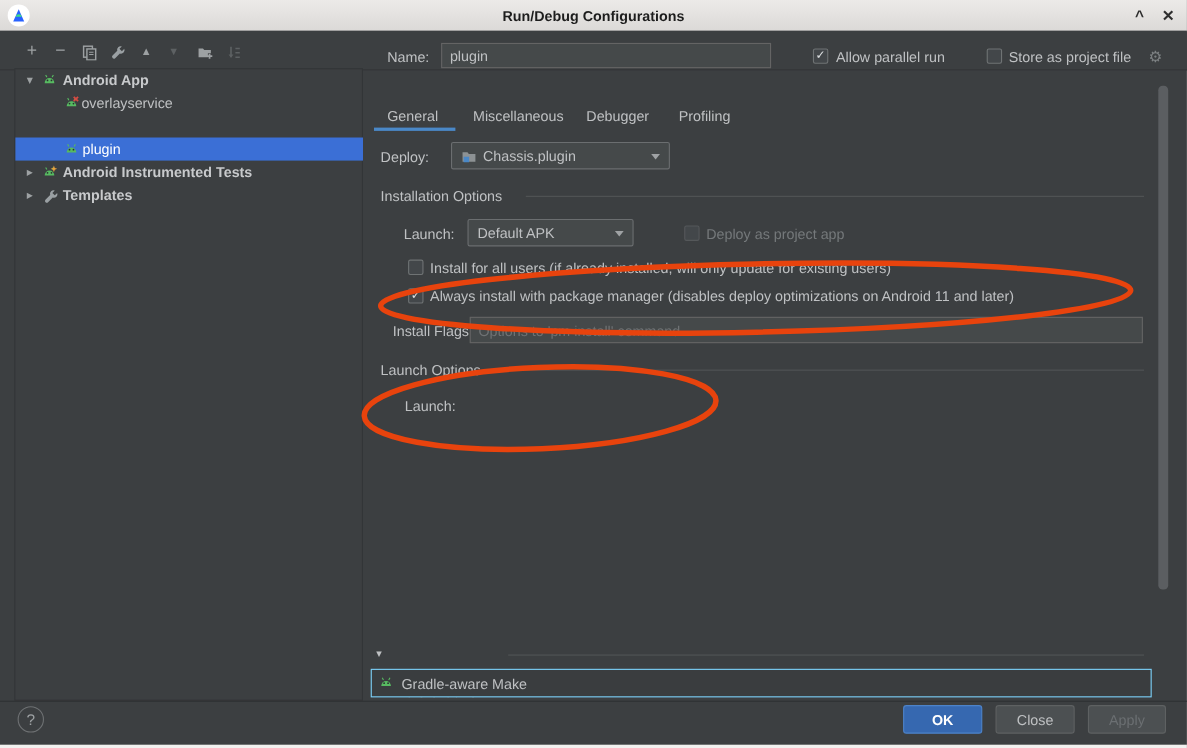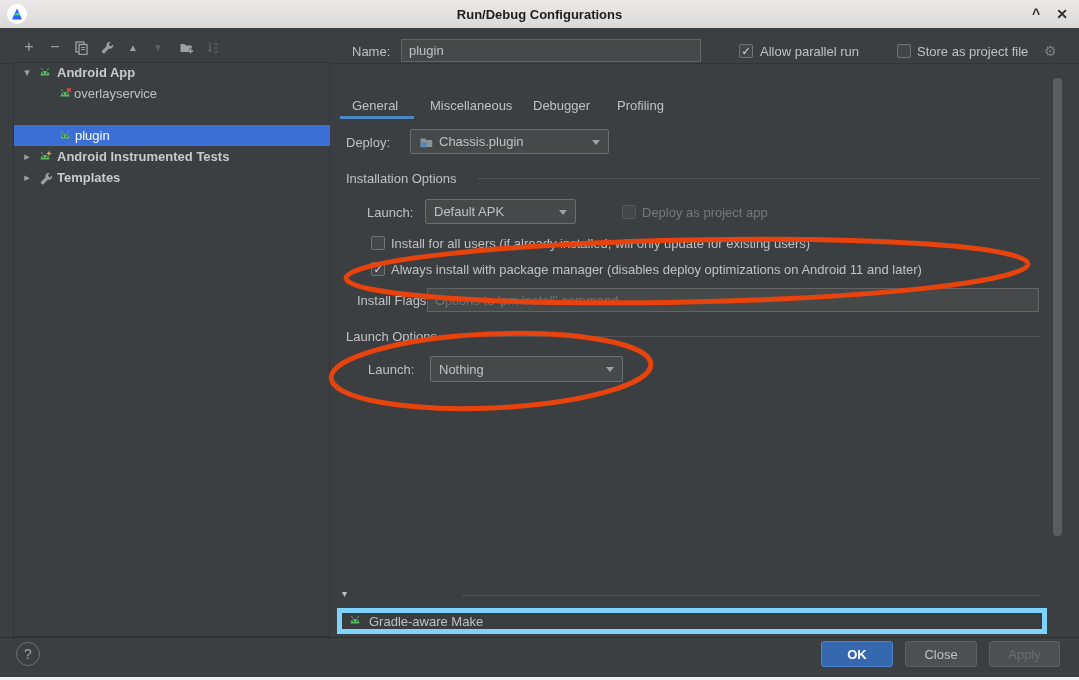--- a/index.html
+++ b/index.html
@@ -45,21 +45,21 @@
       border-radius:2px;box-sizing:border-box;display:flex;align-items:center;
       justify-content:center;color:#dde0e2;font-size:11px;line-height:1;}
   .cb.disabled{border-color:#55585a;}
   .hr{position:absolute;height:1px;background:#515556;}
   .tabs-underline{position:absolute;height:3px;background:#4a88c7;}
   .tab{position:absolute;top:92px;height:26px;display:flex;align-items:center;color:#bfc1c3;}
   .scroll-thumb{position:absolute;left:1053px;top:78px;width:9px;height:458px;
                 background:#5b5e61;border-radius:4px;}
   
   .bl-box{position:absolute;left:337px;top:608px;width:710px;height:26px;background:#3a3d3f;
-          border:5px solid #7dd3fc;box-sizing:border-box;display:flex;align-items:center;
+          border:1px solid #7dd3fc;box-sizing:border-box;display:flex;align-items:center;
           padding-left:6px;gap:7px;}
   .footer-sep{position:absolute;left:0;top:637px;width:1079px;height:1px;background:#2e3133;}
   .btn{position:absolute;top:641px;height:26px;border-radius:3px;display:flex;align-items:center;
        justify-content:center;font-size:13px;box-sizing:border-box;}
   .btn-ok{background:#3668b0;border:1px solid #4d83c9;color:#fff;font-weight:bold;}
   .btn-plain{background:#4c5052;border:1px solid #5e6162;color:#bfc1c3;}
   .btn-plain.disabled{color:#6b6f72;}
   .help{position:absolute;left:16px;top:642px;width:24px;height:24px;border-radius:50%;
         border:1px solid #6e7173;box-sizing:border-box;display:flex;align-items:center;
         justify-content:center;color:#9da1a3;font-size:14px;}
@@ -241,23 +241,20 @@
     </span>
   <span class="lbl" style="left:391px;top:262px;">Always install with package manager (disables deploy optimizations on Android 11 and later)</span>
 
   <span class="lbl" style="left:357px;top:293px;">Install Flags:</span>
   <input class="field" style="left: 427px; top: 288px; width: 612px; height: 24px;" placeholder="Options to 'pm install' command">
 
   <span class="lbl" style="left:346px;top:329px;">Launch Options</span>
   <div class="hr" style="left:452px;top:336px;width:588px;"></div>
 
   <span class="lbl" style="left:368px;top:362px;">Launch:</span>
-  <div class="combo" style="left:430px;top:356px;width:193px;height:26px;">
-    <span>Nothing</span>
-  </div>
 
   <div class="scroll-thumb"></div>
 
   <span class="lbl" style="left:342px;top:588px;font-size:10px;">▾</span>
   <span class="lbl" style="left:360px;top:622px;">Before launch</span>
   <div class="hr" style="left:462px;top:595px;width:578px;"></div>
   <div class="bl-box">
     <span style="display:flex;">
       <svg width="14" height="14" viewBox="0 0 14 14">
           <use href="#ic-android"></use>

